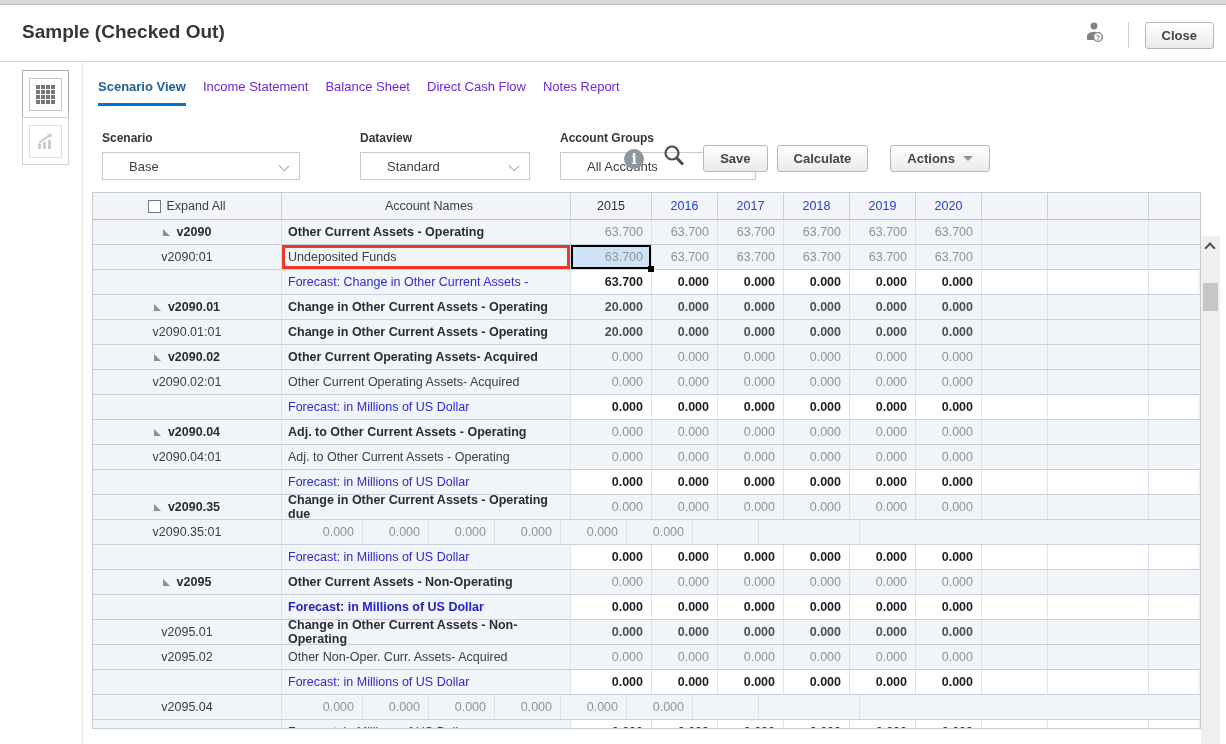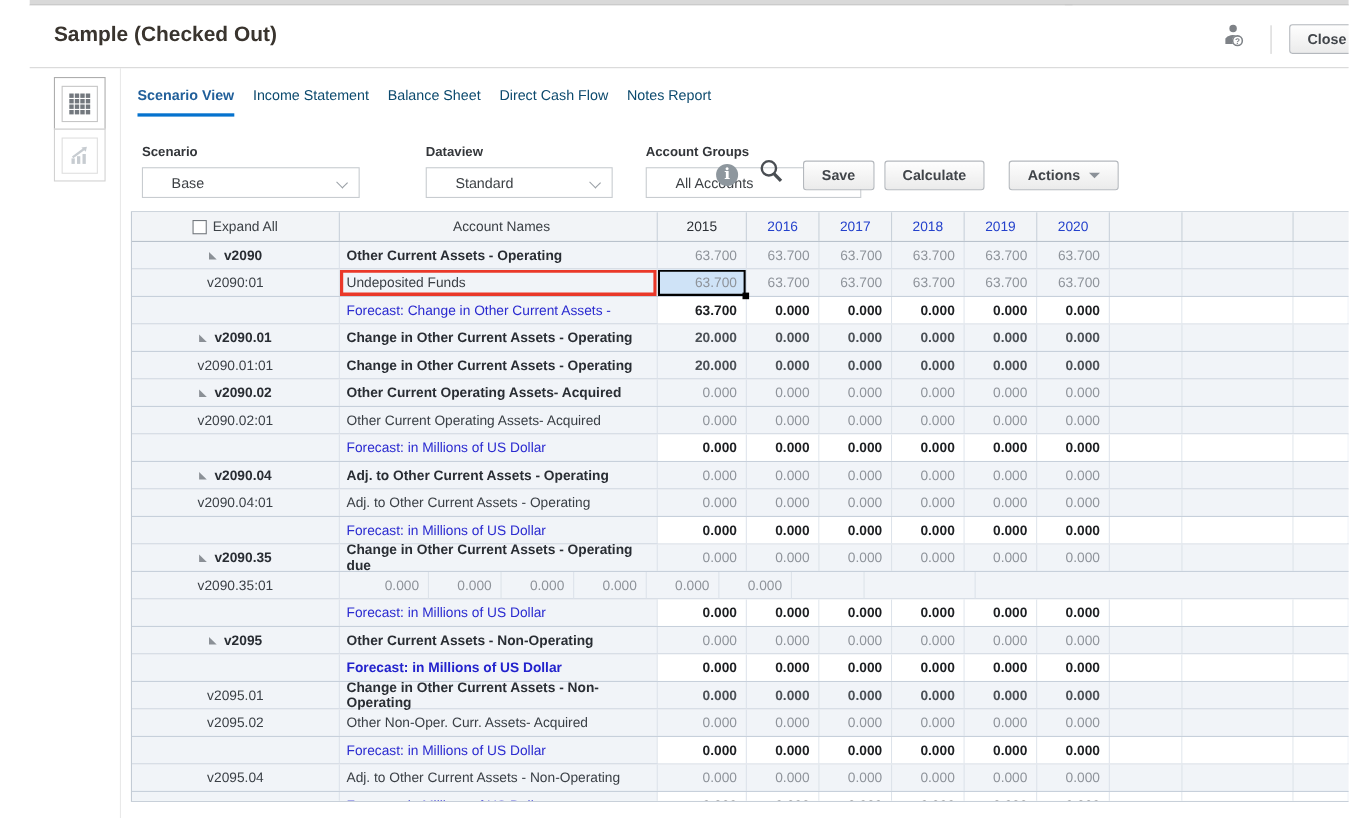--- a/index.html
+++ b/index.html
@@ -1,18 +1,18 @@
 <!DOCTYPE html>
 <html><head>
 <meta charset="utf-8">
 <style>
   * { margin:0; padding:0; box-sizing:border-box; }
   html,body { width:1226px; height:744px; overflow:hidden; background:#fff;
               font-family:"Liberation Sans", sans-serif; }
-  .page { position:relative; width:1010px; height:744px; background:#fff;margin-left:27px; }
+  .page { position:relative; width:1010px; height:744px; background:#fff; }
 
   
   .topstrip { position:absolute; top:0; left:0; width:1226px; height:5px;
               background:#d9d9d9; border-bottom:1px solid #c2c2c2; }
   .topnotch { position:absolute; top:4px; left:941px; width:7px; height:5px; background:#c6c6c6; }
 
   
   .header { position:absolute; top:5px; left:0; width:1226px; height:57px;
             background:#fff; border-bottom:1px solid #d7d7d7; }
   .title { position:absolute; left:22px; top:16px; font-size:19px; font-weight:bold; color:#39342e; }
@@ -32,21 +32,21 @@
               display:flex; align-items:center; justify-content:center; }
   .side-btn.active { border-color:#aeaeae; }
   .side-btn + .side-btn { margin-top:-1px; }
   .plate { width:33px; height:33px; border:1px solid #c6c6c6; display:flex; align-items:center; justify-content:center; }
   .plate.dim { border-color:#dfdfdf; }
   .grid-glyph { display:grid; grid-template-columns:repeat(4,4px); grid-auto-rows:4px; gap:1px; }
   .grid-glyph span { background:#73787e; }
 
   
   .tabs { position:absolute; left:98px; top:79px; display:flex; gap:17px; font-size:13px; }
-  .tab { color:#0c4a6e; padding-bottom:9px; cursor:default; }
+  .tab { color:#6d28d9; padding-bottom:9px; cursor:default; }
   .tab.active { font-weight:bold; color:#215f9a; border-bottom:3px solid #0572ce; }
 
   
   .filter-group { position:absolute; top:131px; }
   .filter-label { font-size:12px; font-weight:bold; color:#33363a; margin-bottom:7px; }
   .select { height:28px; border:1px solid #c8ccd0; background:#fff; display:flex; align-items:center;
             padding:0 26px; font-size:13px; color:#3d4145; position:relative; }
   .select .chev { position:absolute; right:11px; top:9px; width:8px; height:8px;
                   border-right:1.5px solid #9aa0a6; border-bottom:1.5px solid #9aa0a6;
                   transform:rotate(45deg) scaleY(.9); }
@@ -565,23 +565,20 @@
           <div class="cell val cy white-bg v-input">0.000</div>
           <div class="cell val cy white-bg v-input">0.000</div>
           <div class="cell ce1 white-bg"></div>
           <div class="cell ce2 white-bg"></div>
           <div class="cell ce3 white-bg"></div>
         </div>
         <div class="trow">
           <div class="cell c0">
             <span class="code-reg">v2095.04</span>
           </div>
-          <div class="cell c1">
-            <span class="name-reg">Adj. to Other Current Assets - Non-Operating</span>
-          </div>
           <div class="cell val cy0 v-gray">0.000</div>
           <div class="cell val cy v-gray">0.000</div>
           <div class="cell val cy v-gray">0.000</div>
           <div class="cell val cy v-gray">0.000</div>
           <div class="cell val cy v-gray">0.000</div>
           <div class="cell val cy v-gray">0.000</div>
           <div class="cell ce1"></div>
           <div class="cell ce2"></div>
           <div class="cell ce3"></div>
         </div>

